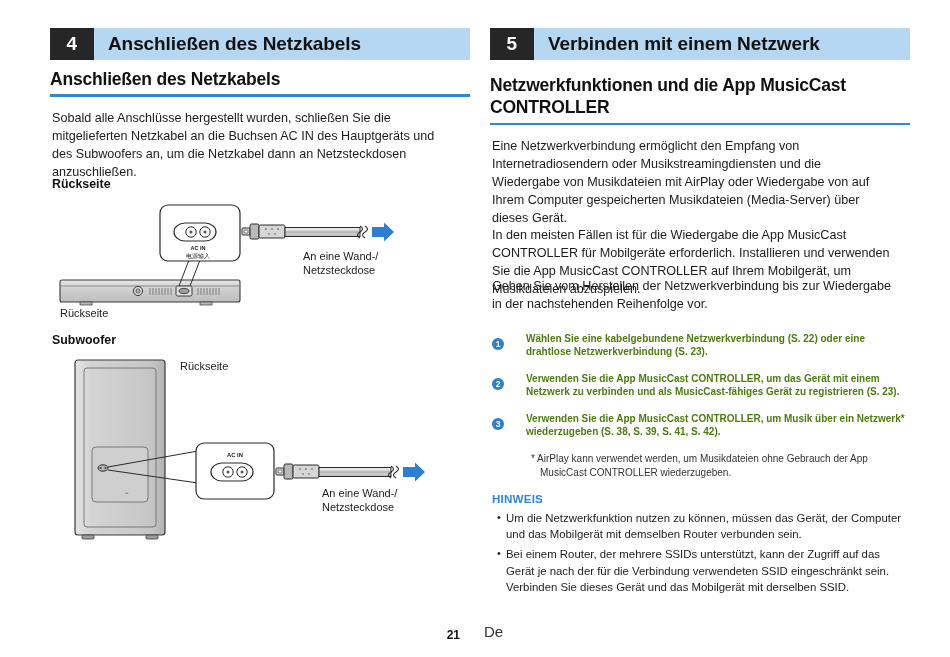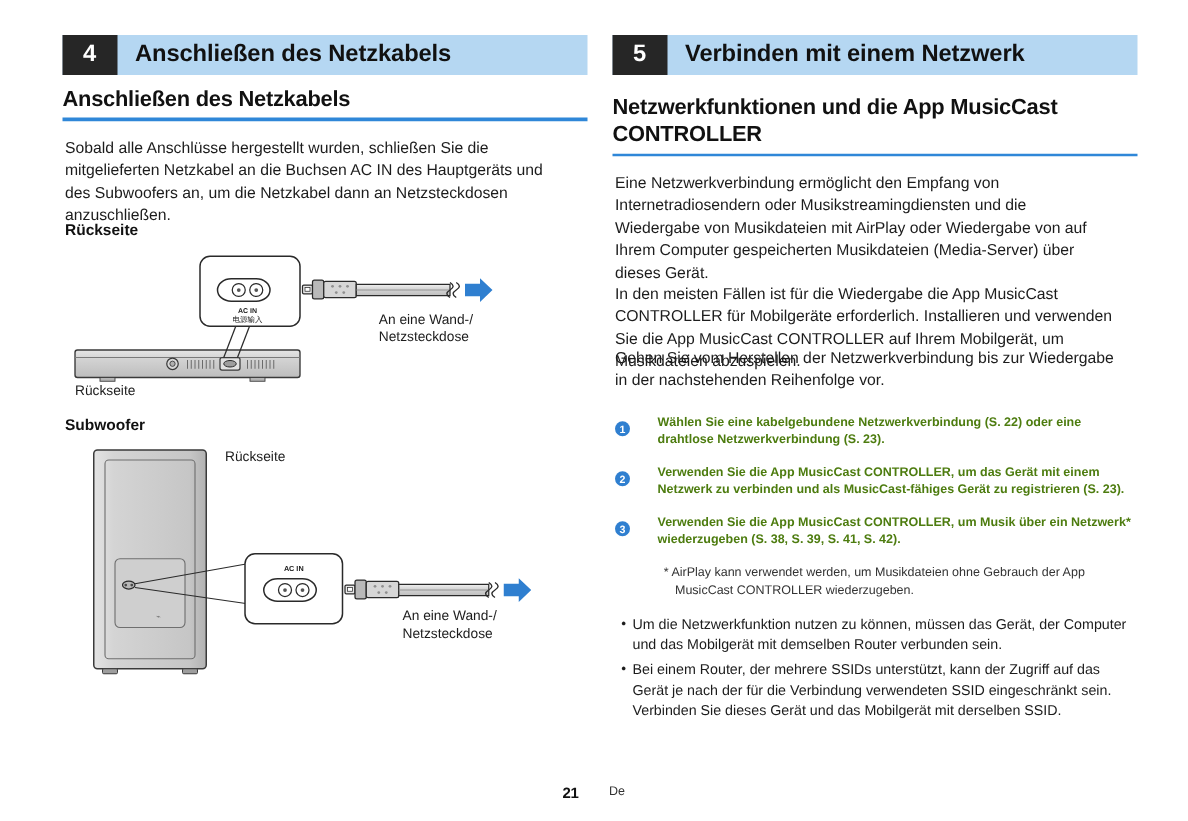--- a/index.html
+++ b/index.html
@@ -171,21 +171,21 @@
     bottom: 14px;
     text-align: center;
   }
   .pg-num {
     font-size: 12px;
     font-weight: bold;
     color: #111111;
     letter-spacing: -0.3px;
   }
   .pg-lang {
-    font-size: 10px;
+    font-size: 15px;
     color: #333333;
     margin-left: 20px;
     position: relative;
     top: -2px;
   }
 
   
   .fig-label {
     position: absolute;
     font-size: 11px;
@@ -426,20 +426,21 @@
           <span class="circ-num">3</span>
         </div>
         <div class="step-body">
           <div class="step-text">Verwenden Sie die App MusicCast CONTROLLER, um Musik über ein Netzwerk* wiederzugeben (S. 38, S. 39, S. 41, S. 42).</div>
           <div class="footnote">* AirPlay kann verwendet werden, um Musikdateien ohne Gebrauch der App MusicCast CONTROLLER wiederzugeben.</div>
         </div>
       </div>
     </div>
 
     <div class="rc-note">
+      <div class="note-head">HINWEIS</div>
 
       <div class="note-item">
         <div class="note-bullet">•</div>
         <div>Um die Netzwerkfunktion nutzen zu können, müssen das Gerät, der Computer und das Mobilgerät mit demselben Router verbunden sein.</div>
       </div>
 
       <div class="note-item">
         <div class="note-bullet">•</div>
         <div>Bei einem Router, der mehrere SSIDs unterstützt, kann der Zugriff auf das Gerät je nach der für die Verbindung verwendeten SSID eingeschränkt sein. Verbinden Sie dieses Gerät und das Mobilgerät mit derselben SSID.</div>
       </div>

